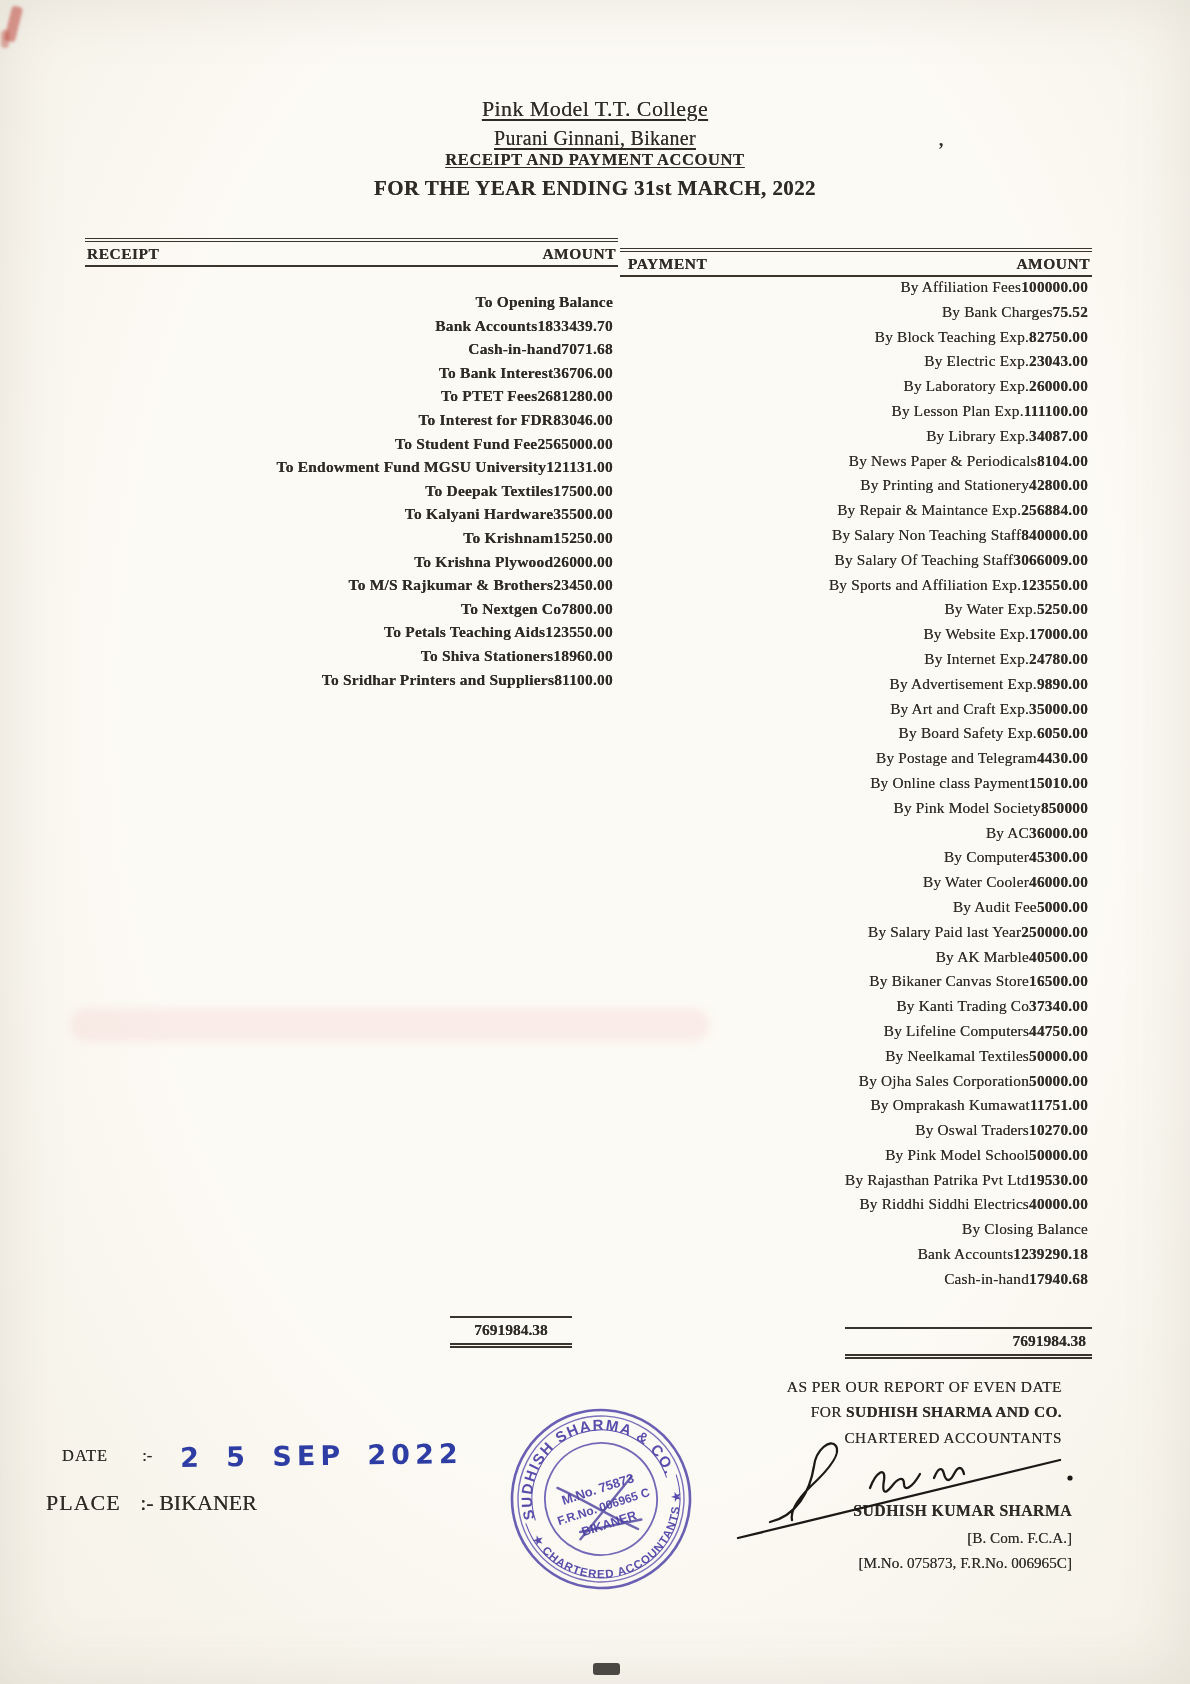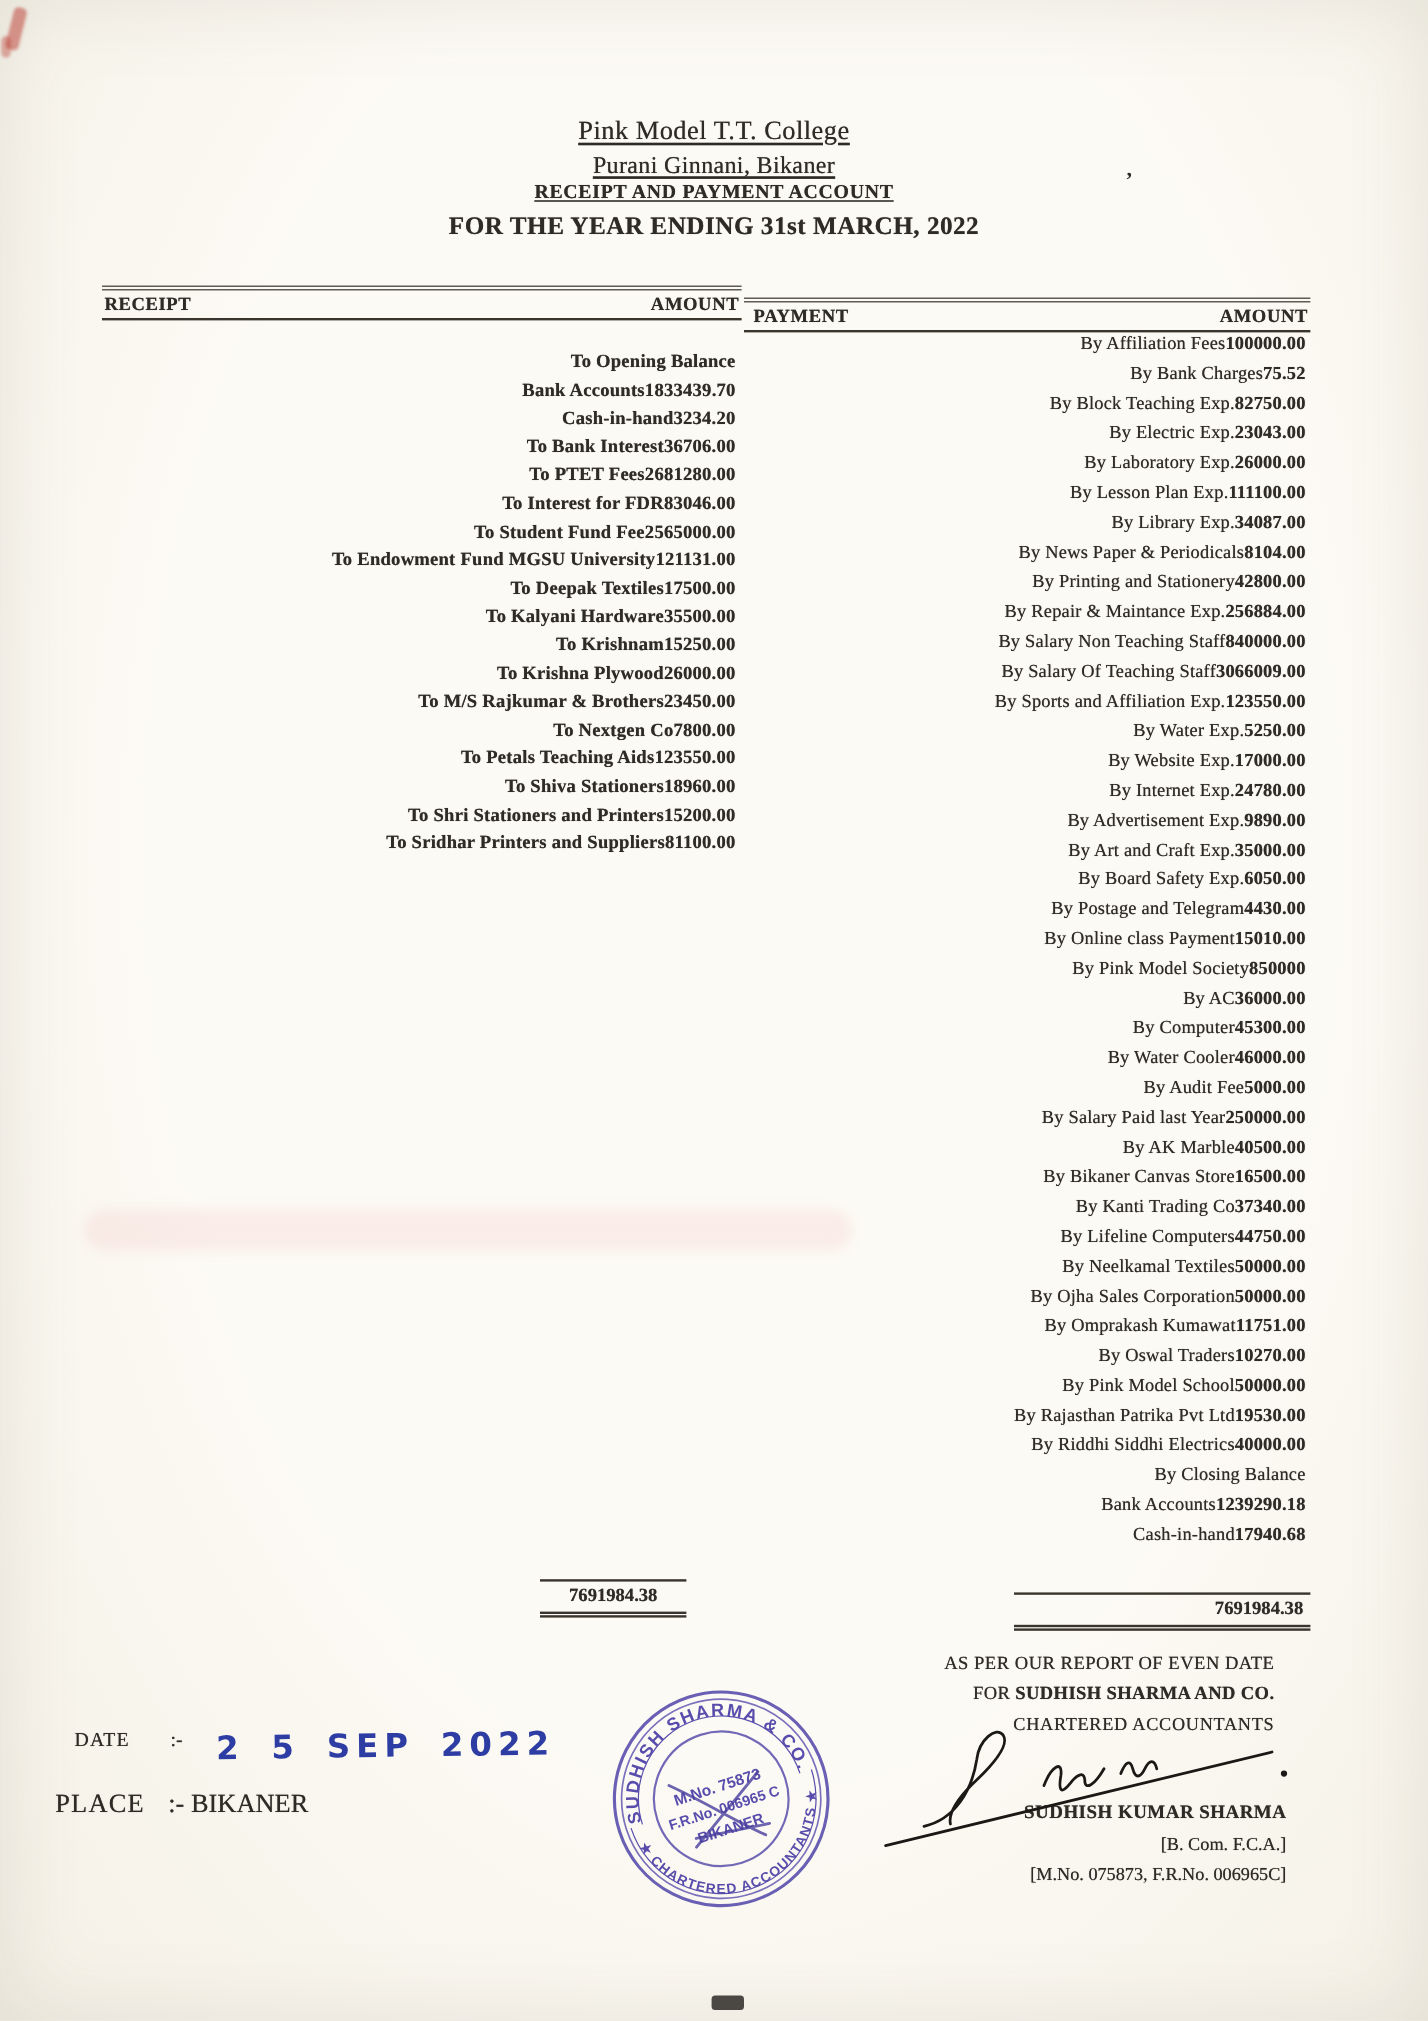--- a/index.html
+++ b/index.html
@@ -56,21 +56,21 @@
   .report-line2 { font-size:15.5px; margin-top:7px; letter-spacing:.3px; }
   .report-line2 .firm { font-weight:700; }
   .report-line3 { font-size:15.2px; margin-top:8px; letter-spacing:.6px; }
 
   .signatory-block { position:absolute; left:690px; top:1502px; width:382px; text-align:right; }
   .signatory-name { font-size:15.8px; font-weight:700; letter-spacing:.4px; }
   .signatory-degree { font-size:15.2px; margin-top:9px; }
   .signatory-reg { font-size:15.2px; margin-top:7px; }
 
   
-  .date-line { position:absolute; left:62px; top:1440px; display:flex; font-size:16.5px; }
+  .date-line { position:absolute; left:62px; top:1440px; display:flex; align-items:center; font-size:16.5px; }
   .date-label { letter-spacing:1px; }
   .date-punct { margin-left:34px; }
   .date-stamp { margin-left:28px; font-family:"DejaVu Sans", sans-serif; font-weight:700;
                 font-size:27px; letter-spacing:5px; word-spacing:8px; color:#1d2e9d;
                 opacity:.92; transform:rotate(-.8deg); white-space:pre; }
   .place-line { position:absolute; left:46px; top:1490px; font-size:22px; }
   .place-label { letter-spacing:1px; }
   .place-value { margin-left:14px; }
 
   .round-stamp { position:absolute; left:505px; top:1403px; opacity:.92; }
@@ -119,21 +119,21 @@
       <div class="row">
         <span class="lbl">To Opening Balance</span>
         <span class="amt"></span>
       </div>
       <div class="row indent">
         <span class="lbl">Bank Accounts</span>
         <span class="amt">1833439.70</span>
       </div>
       <div class="row indent">
         <span class="lbl">Cash-in-hand</span>
-        <span class="amt">3234.20</span>
+        <span class="amt">7071.68</span>
       </div>
       <div class="row">
         <span class="lbl">To Bank Interest</span>
         <span class="amt">36706.00</span>
       </div>
       <div class="row">
         <span class="lbl">To PTET Fees</span>
         <span class="amt">2681280.00</span>
       </div>
       <div class="row">
@@ -172,24 +172,20 @@
         <span class="lbl">To Nextgen Co</span>
         <span class="amt">7800.00</span>
       </div>
       <div class="row">
         <span class="lbl">To Petals Teaching Aids</span>
         <span class="amt">123550.00</span>
       </div>
       <div class="row">
         <span class="lbl">To Shiva Stationers</span>
         <span class="amt">18960.00</span>
-      </div>
-      <div class="row">
-        <span class="lbl">To Shri Stationers and Printers</span>
-        <span class="amt">15200.00</span>
       </div>
       <div class="row">
         <span class="lbl">To Sridhar Printers and Suppliers</span>
         <span class="amt">81100.00</span>
       </div>
     </div>
 
   <div id="payment-rows" class="col payments ink">
       <div class="row">
         <span class="lbl">By Affiliation Fees</span>

